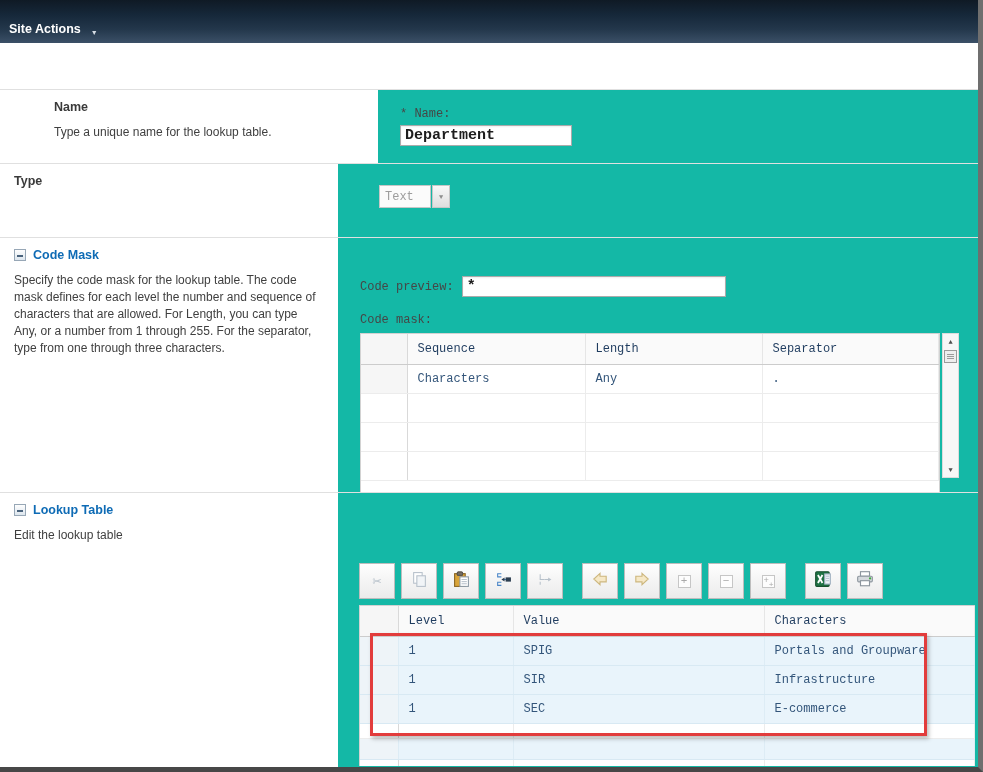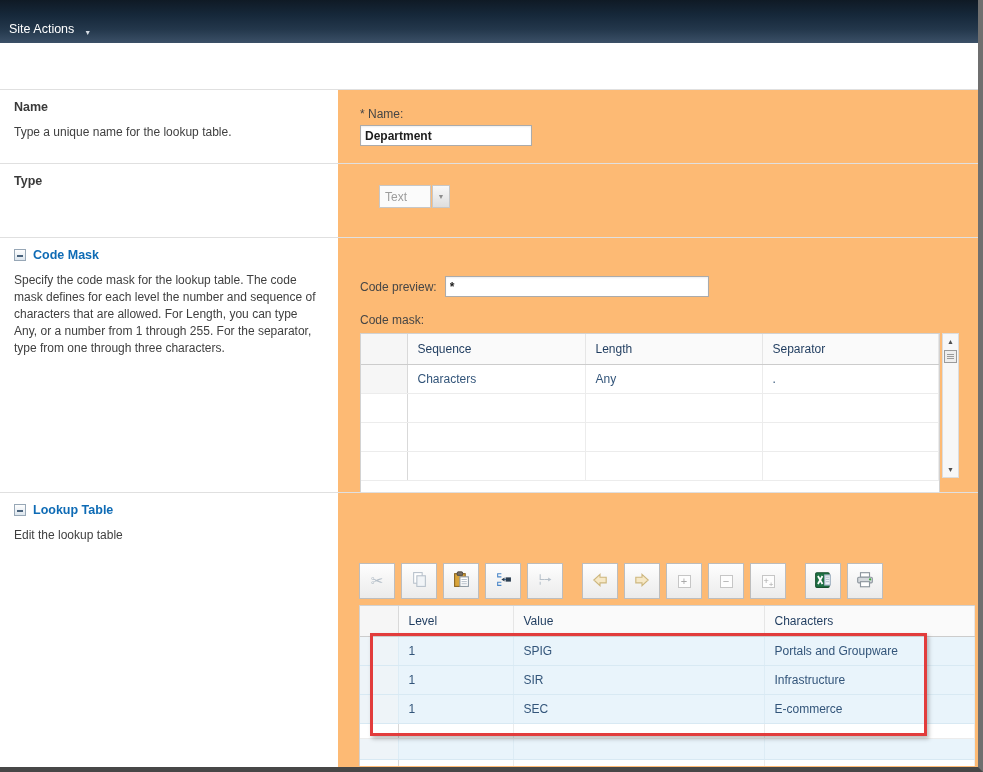--- a/index.html
+++ b/index.html
@@ -9,42 +9,42 @@
     font-family:"Liberation Sans", sans-serif; font-size:12px; color:#3b3b3b;
     background:#ffffff;
     border-right:5px solid #6f6f6f; border-bottom:5px solid #474747;
   }
   
   .topbar {
     height:43px; display:flex; align-items:flex-end;
     background:linear-gradient(180deg,#0f1a25 0%,#16283a 35%,#23374b 68%,#3b5067 100%);
     color:#ffffff; padding:0 8px 7px 9px;
   }
-  .site-actions { display:flex; align-items:flex-end; gap:10px; font-size:12.5px; }
+  .site-actions { display:flex; align-items:flex-end; gap:10px; font-size:12.5px;font-weight:bold; }
   .site-actions .caret { font-size:7px; color:#d6dde4; padding-top:2px; }
   
   .gap-row { height:46px; background:#fff; }
   .section { display:flex; border-top:1px solid #e0e0e0; overflow:hidden; }
-  .sec-name   { height:74px; }
+  .sec-name   { height:74px;padding-left:40px; }
   .sec-type   { height:74px; }
   .sec-mask   { height:255px; }
   .sec-lookup { height:275px;justify-content:center; }
   .sec-left { width:338px; min-width:338px; background:#fff; padding:10px 18px 0 14px; }
-  .sec-right { flex:1; background:#fdba74; position:relative; }
+  .sec-right { flex:1; background:#14b8a6; position:relative;font-family:Liberation Mono, monospace; }
   .sec-title { font-weight:bold; font-size:12.5px; color:#3a3a3a; }
   .sec-title-blue { display:flex; align-items:center; gap:7px; font-weight:bold; font-size:12.5px; color:#0e6bb5; }
   .sec-desc { margin-top:10px; line-height:1.42; color:#3f3f3f; }
   .collapse-box { width:12px; height:12px; min-width:12px; border:1px solid #97a7b6;
     background:linear-gradient(#fefefe,#dde6ee); position:relative; display:inline-block; }
   .collapse-box .bar { position:absolute; left:2px; right:2px; top:5px; height:2px; background:#4a637c; }
   
   .fld-label { color:#464646; margin-bottom:4px; }
   .txt-input {
     height:21px; border:1px solid #ababab; background:#fff; font-family:inherit;
-    font-size:12px; font-weight:bold; color:#1d1d1d; padding:1px 4px;
+    font-size:15px; font-weight:bold; color:#1d1d1d; padding:1px 4px;
     box-shadow:inset 0 1px 2px rgba(0,0,0,0.07);
   }
   .pad-name { padding:17px 0 0 22px; }
   .pad-type { padding:21px 0 0 22px; }
   .pad-mask { padding:38px 0 0 22px; }
   .pad-lookup { padding:70px 0 0 21px; }
   .select-wrap { display:inline-flex;padding-left:19px; }
   .select-val { width:52px; height:23px; border:1px solid #c7c7c7; background:#fbfbfb;
     color:#9d9d9d; padding:4px 5px; }
   .select-btn { width:18px; height:23px; margin-left:1px; border:1px solid #c7c7c7;

